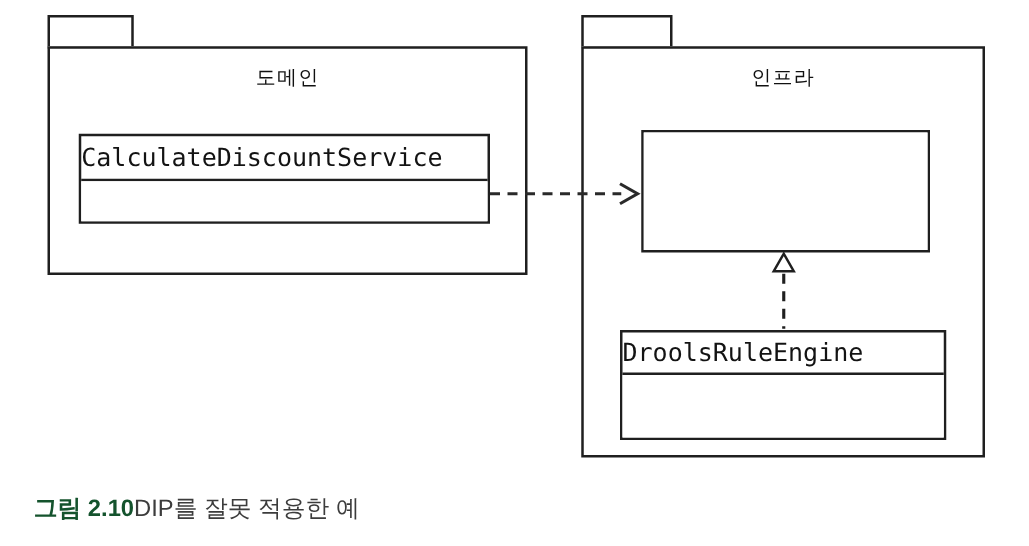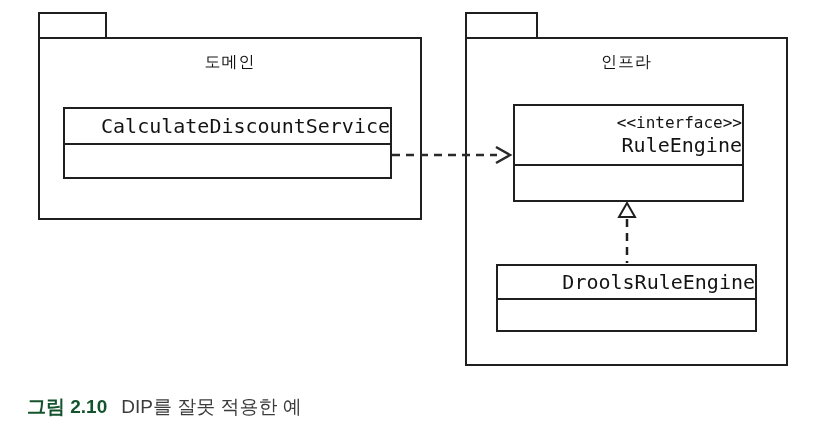--- a/index.html
+++ b/index.html
@@ -40,21 +40,21 @@
     position: absolute;
     border: 2px solid #1f1f1f;
     background: #ffffff;
     display: flex;
     flex-direction: column;
   }
   .uml-name-compartment {
     border-bottom: 2px solid #1f1f1f;
     display: flex;
     flex-direction: column;
-    align-items: flex-end;
+    align-items: flex-start;
     justify-content: center;
     font-family: "DejaVu Sans Mono", "Liberation Mono", monospace;
     color: #131313;
   }
   .uml-members-compartment {
     flex: 1;
     background: #ffffff;
   }
   .code-name { font-size: 20px; line-height: 1.2; }
   .stereotype { font-size: 16px; line-height: 1.3; }
@@ -73,21 +73,21 @@
     font-size: 19px;
     white-space: nowrap;
   }
   .caption-label {
     font-weight: 700;
     color: #14532d;
   }
   .caption-text {
     font-weight: 500;
     color: #3c3c3c;
-    margin-left: 14px;
+    margin-left: 0;
   }
 </style>
 </head>
 <body>
 
 <div class="canvas">
 
   <div class="pkg-tab" style="left:38px; top:12px; width:69px; height:27px;"></div>
   <div class="pkg-body" style="left:38px; top:37px; width:384px; height:183px;">
     <div class="pkg-title">도메인</div>
@@ -99,28 +99,24 @@
     </div>
     <div class="uml-members-compartment"></div>
   </div>
 
   <div class="pkg-tab" style="left:465px; top:12px; width:73px; height:27px;"></div>
   <div class="pkg-body" style="left:465px; top:37px; width:323px; height:329px;">
     <div class="pkg-title">인프라</div>
   </div>
 
   <div class="uml-class" style="left:513px; top:104px; width:231px; height:98px;">
-    <div class="uml-name-compartment" style="height:60px;">
-      <span class="stereotype">&lt;&lt;interface&gt;&gt;</span>
-      <span class="code-name">RuleEngine</span>
-    </div>
     <div class="uml-members-compartment"></div>
   </div>
 
-  <div class="uml-class" style="left:496px; top:264px; width:261px; height:68px;">
+  <div class="uml-class" style="left:496px; top:264px; width:261px; height:88px;">
     <div class="uml-name-compartment" style="height:34px;">
       <span class="code-name">DroolsRuleEngine</span>
     </div>
     <div class="uml-members-compartment"></div>
   </div>
 
   <svg class="arrows" viewBox="0 0 823 437">
 
     <g>
       <line x1="392" y1="155" x2="497" y2="155" stroke="#2a2a2a" stroke-width="2.5" stroke-dasharray="8,6"></line>

